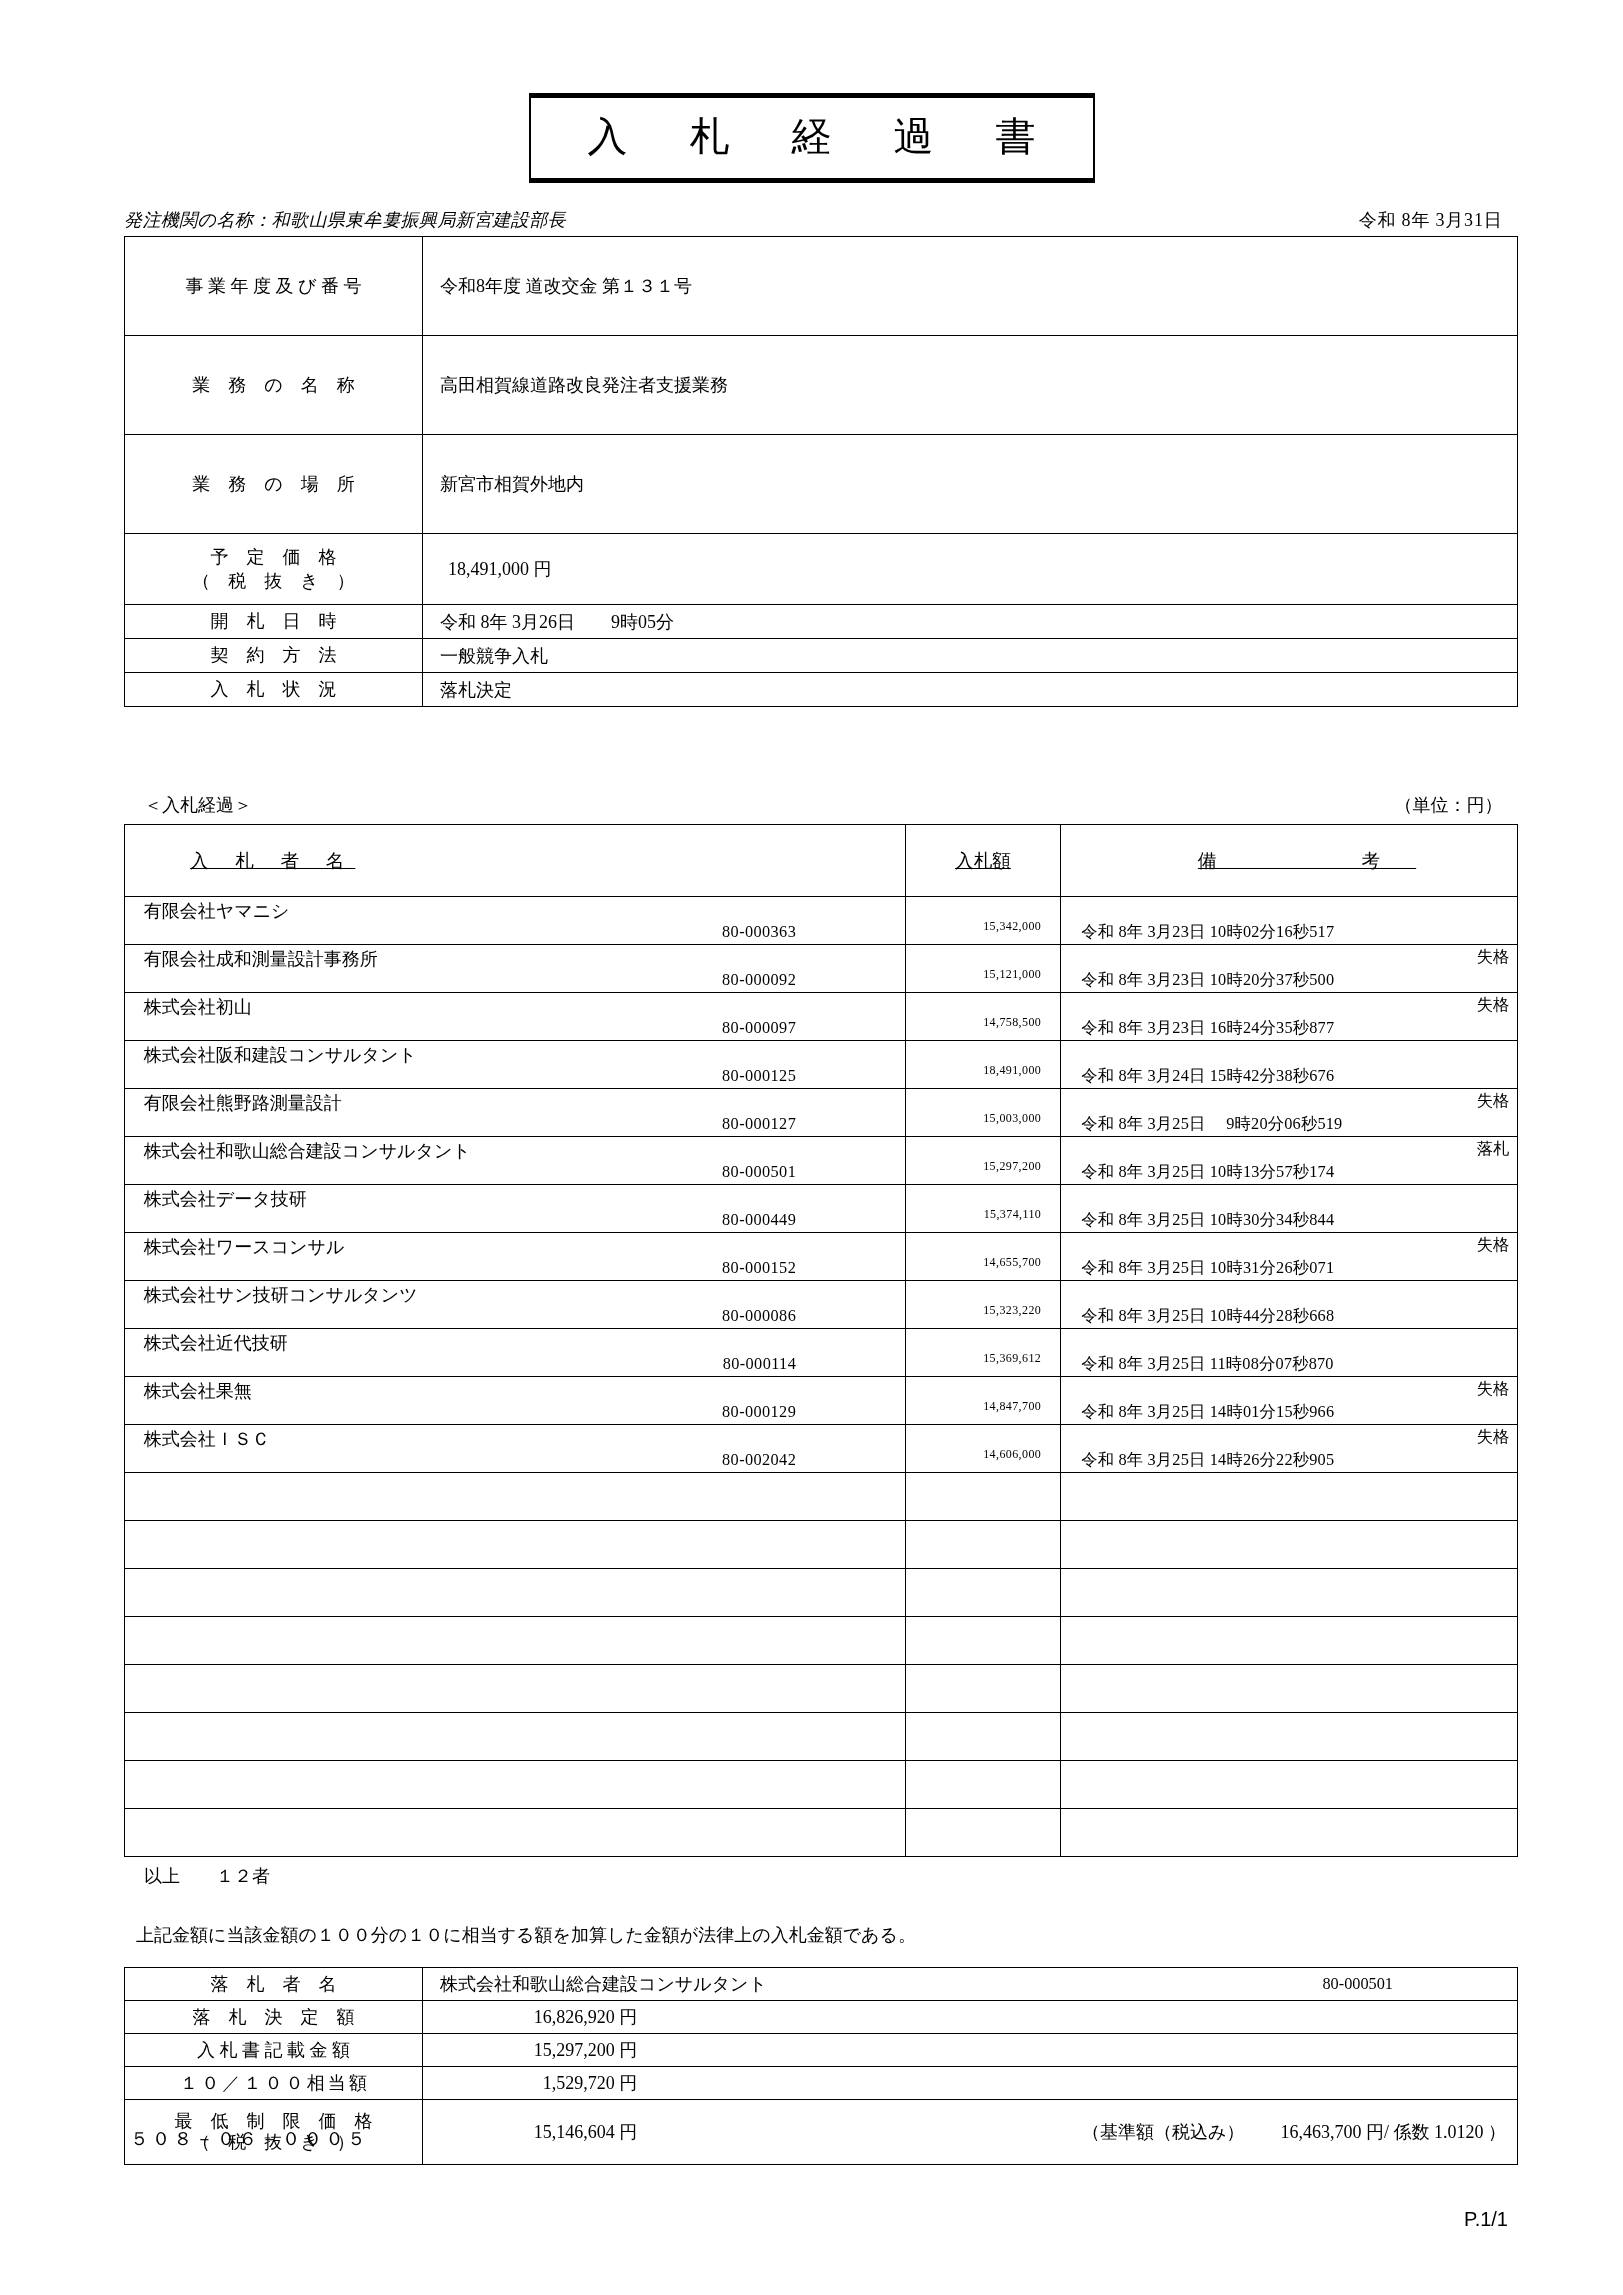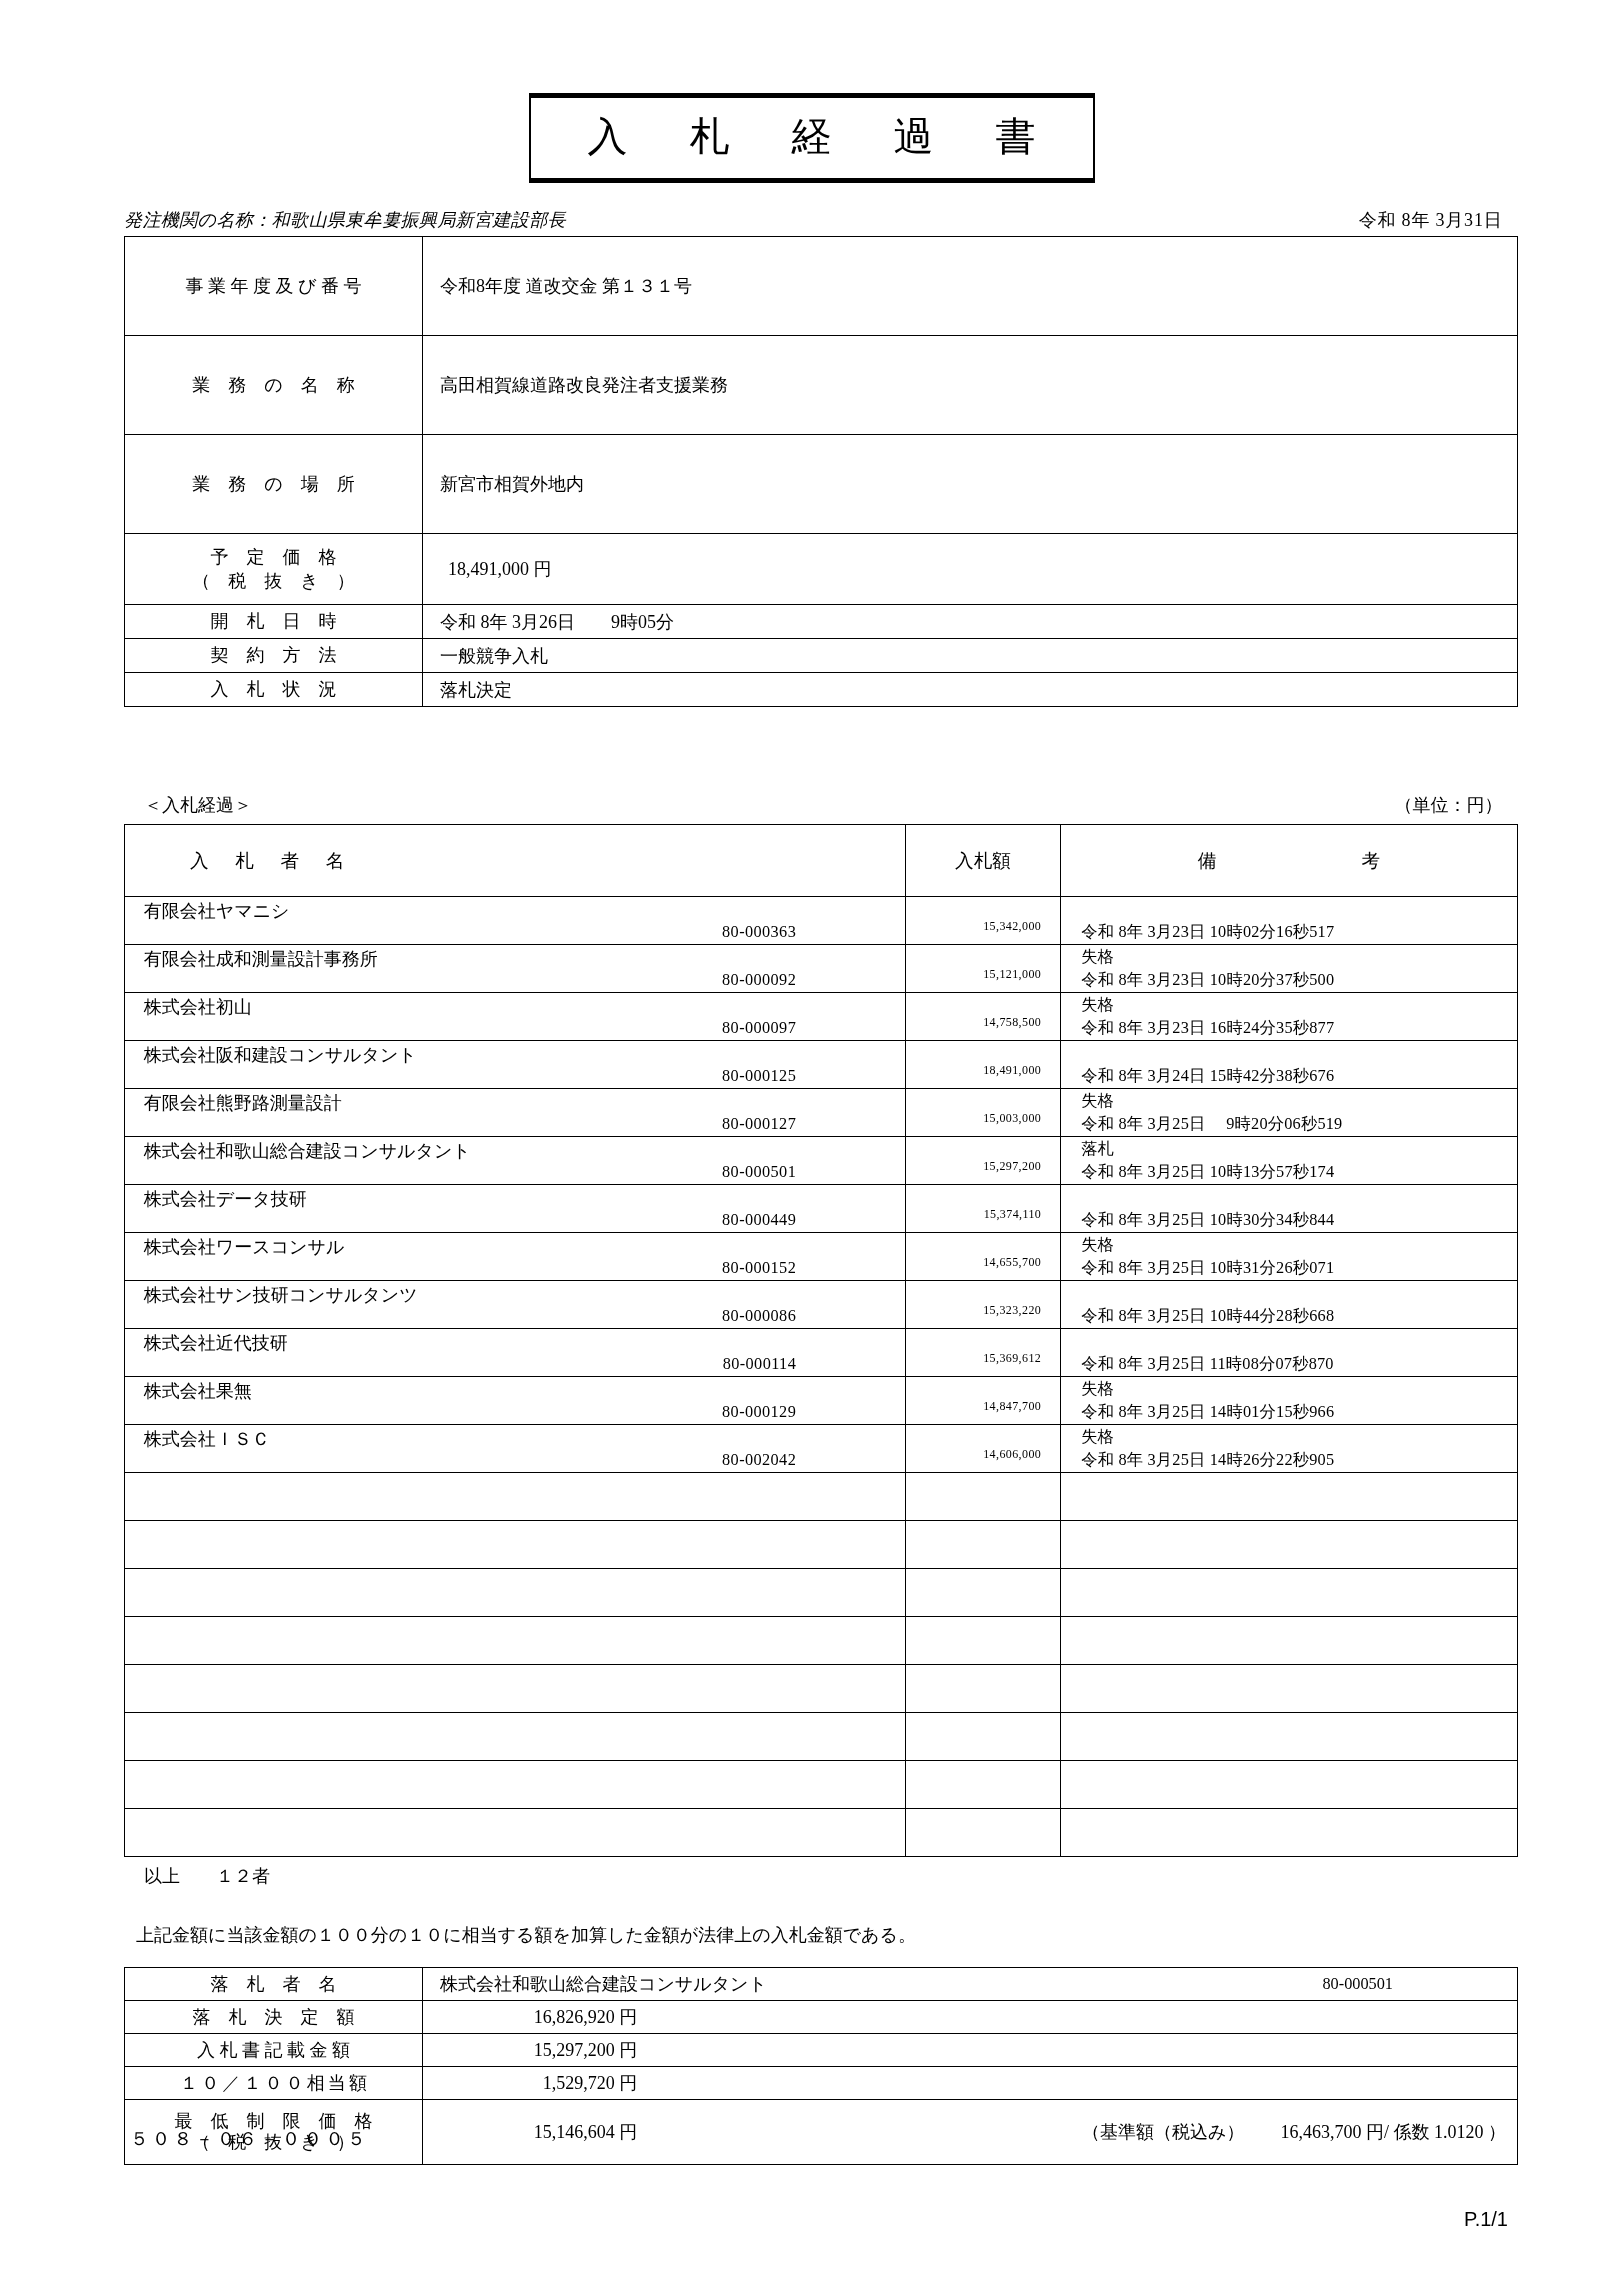--- a/index.html
+++ b/index.html
@@ -108,20 +108,21 @@
     top: 824px;
     left: 124px;
     width: 1394px;
   }
   .bid-table table { width: 100%; }
   .bid-table th {
     border: 1.6px solid #000;
     font-weight: normal;
     font-size: 18.6px;
     height: 72px;
+    text-decoration: underline;
   }
   .bid-table th.c-name { width: 781px; text-align: left; padding-left: 54px; }
   .bid-table th.c-amt  { width: 155px; }
   .bid-table th.c-rem  { width: 457px; }
   .bid-table th .sp { letter-spacing: 11px; padding-left: 11px; }
   .bid-table th .sp2 { letter-spacing: 36px; padding-left: 36px; }
 
   .bid-table td {
     border: 1.6px solid #000;
     font-size: 18px;
@@ -146,20 +147,21 @@
     padding: 11px 11px 0 0;
     font-size: 12px;
     letter-spacing: 0.4px;
   }
   .cell-rem {
     position: relative;
     height: 100%;
     padding: 1.6px 0 0 12.4px;
     font-size: 16.3px;
     line-height: 1.28;
+    text-align: right;
   }
   .cell-rem .status { display: block; }
   .cell-rem .ts {
     position: absolute;
     left: 12.4px;
     bottom: 1.6px;
     letter-spacing: 0.2px;
   }
   .bid-table tr.empty td { height: 48px; }
 

